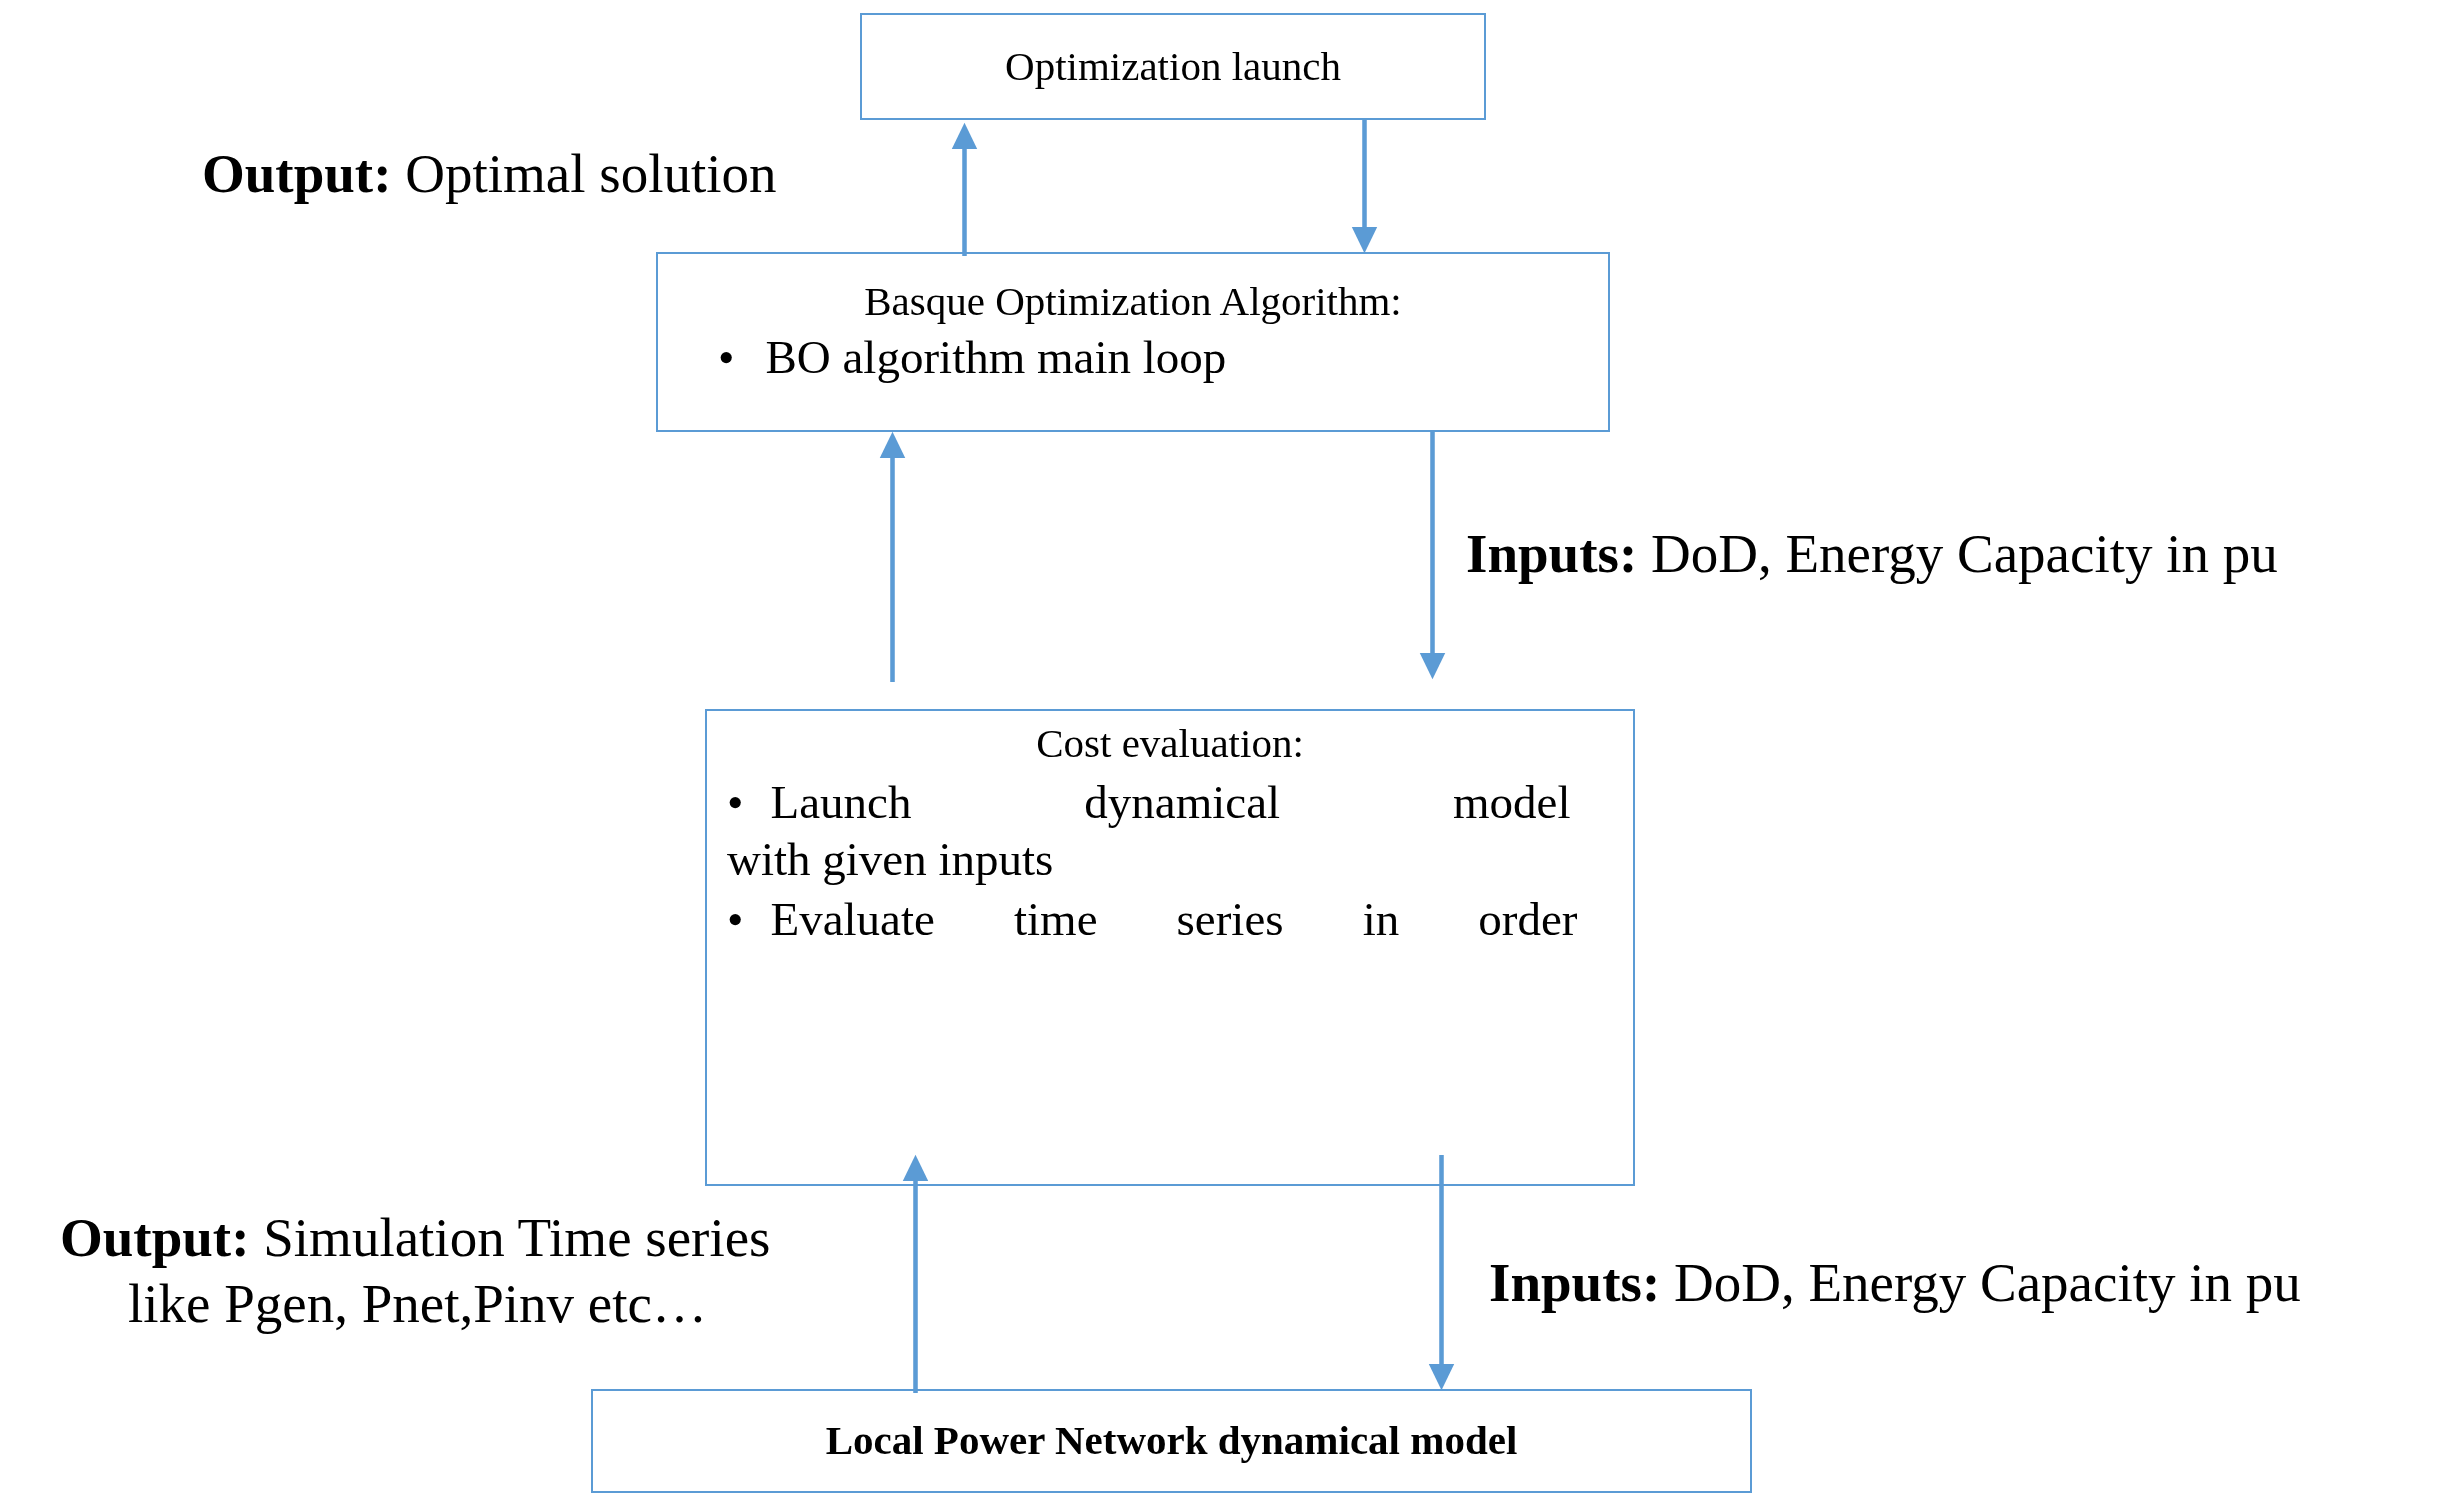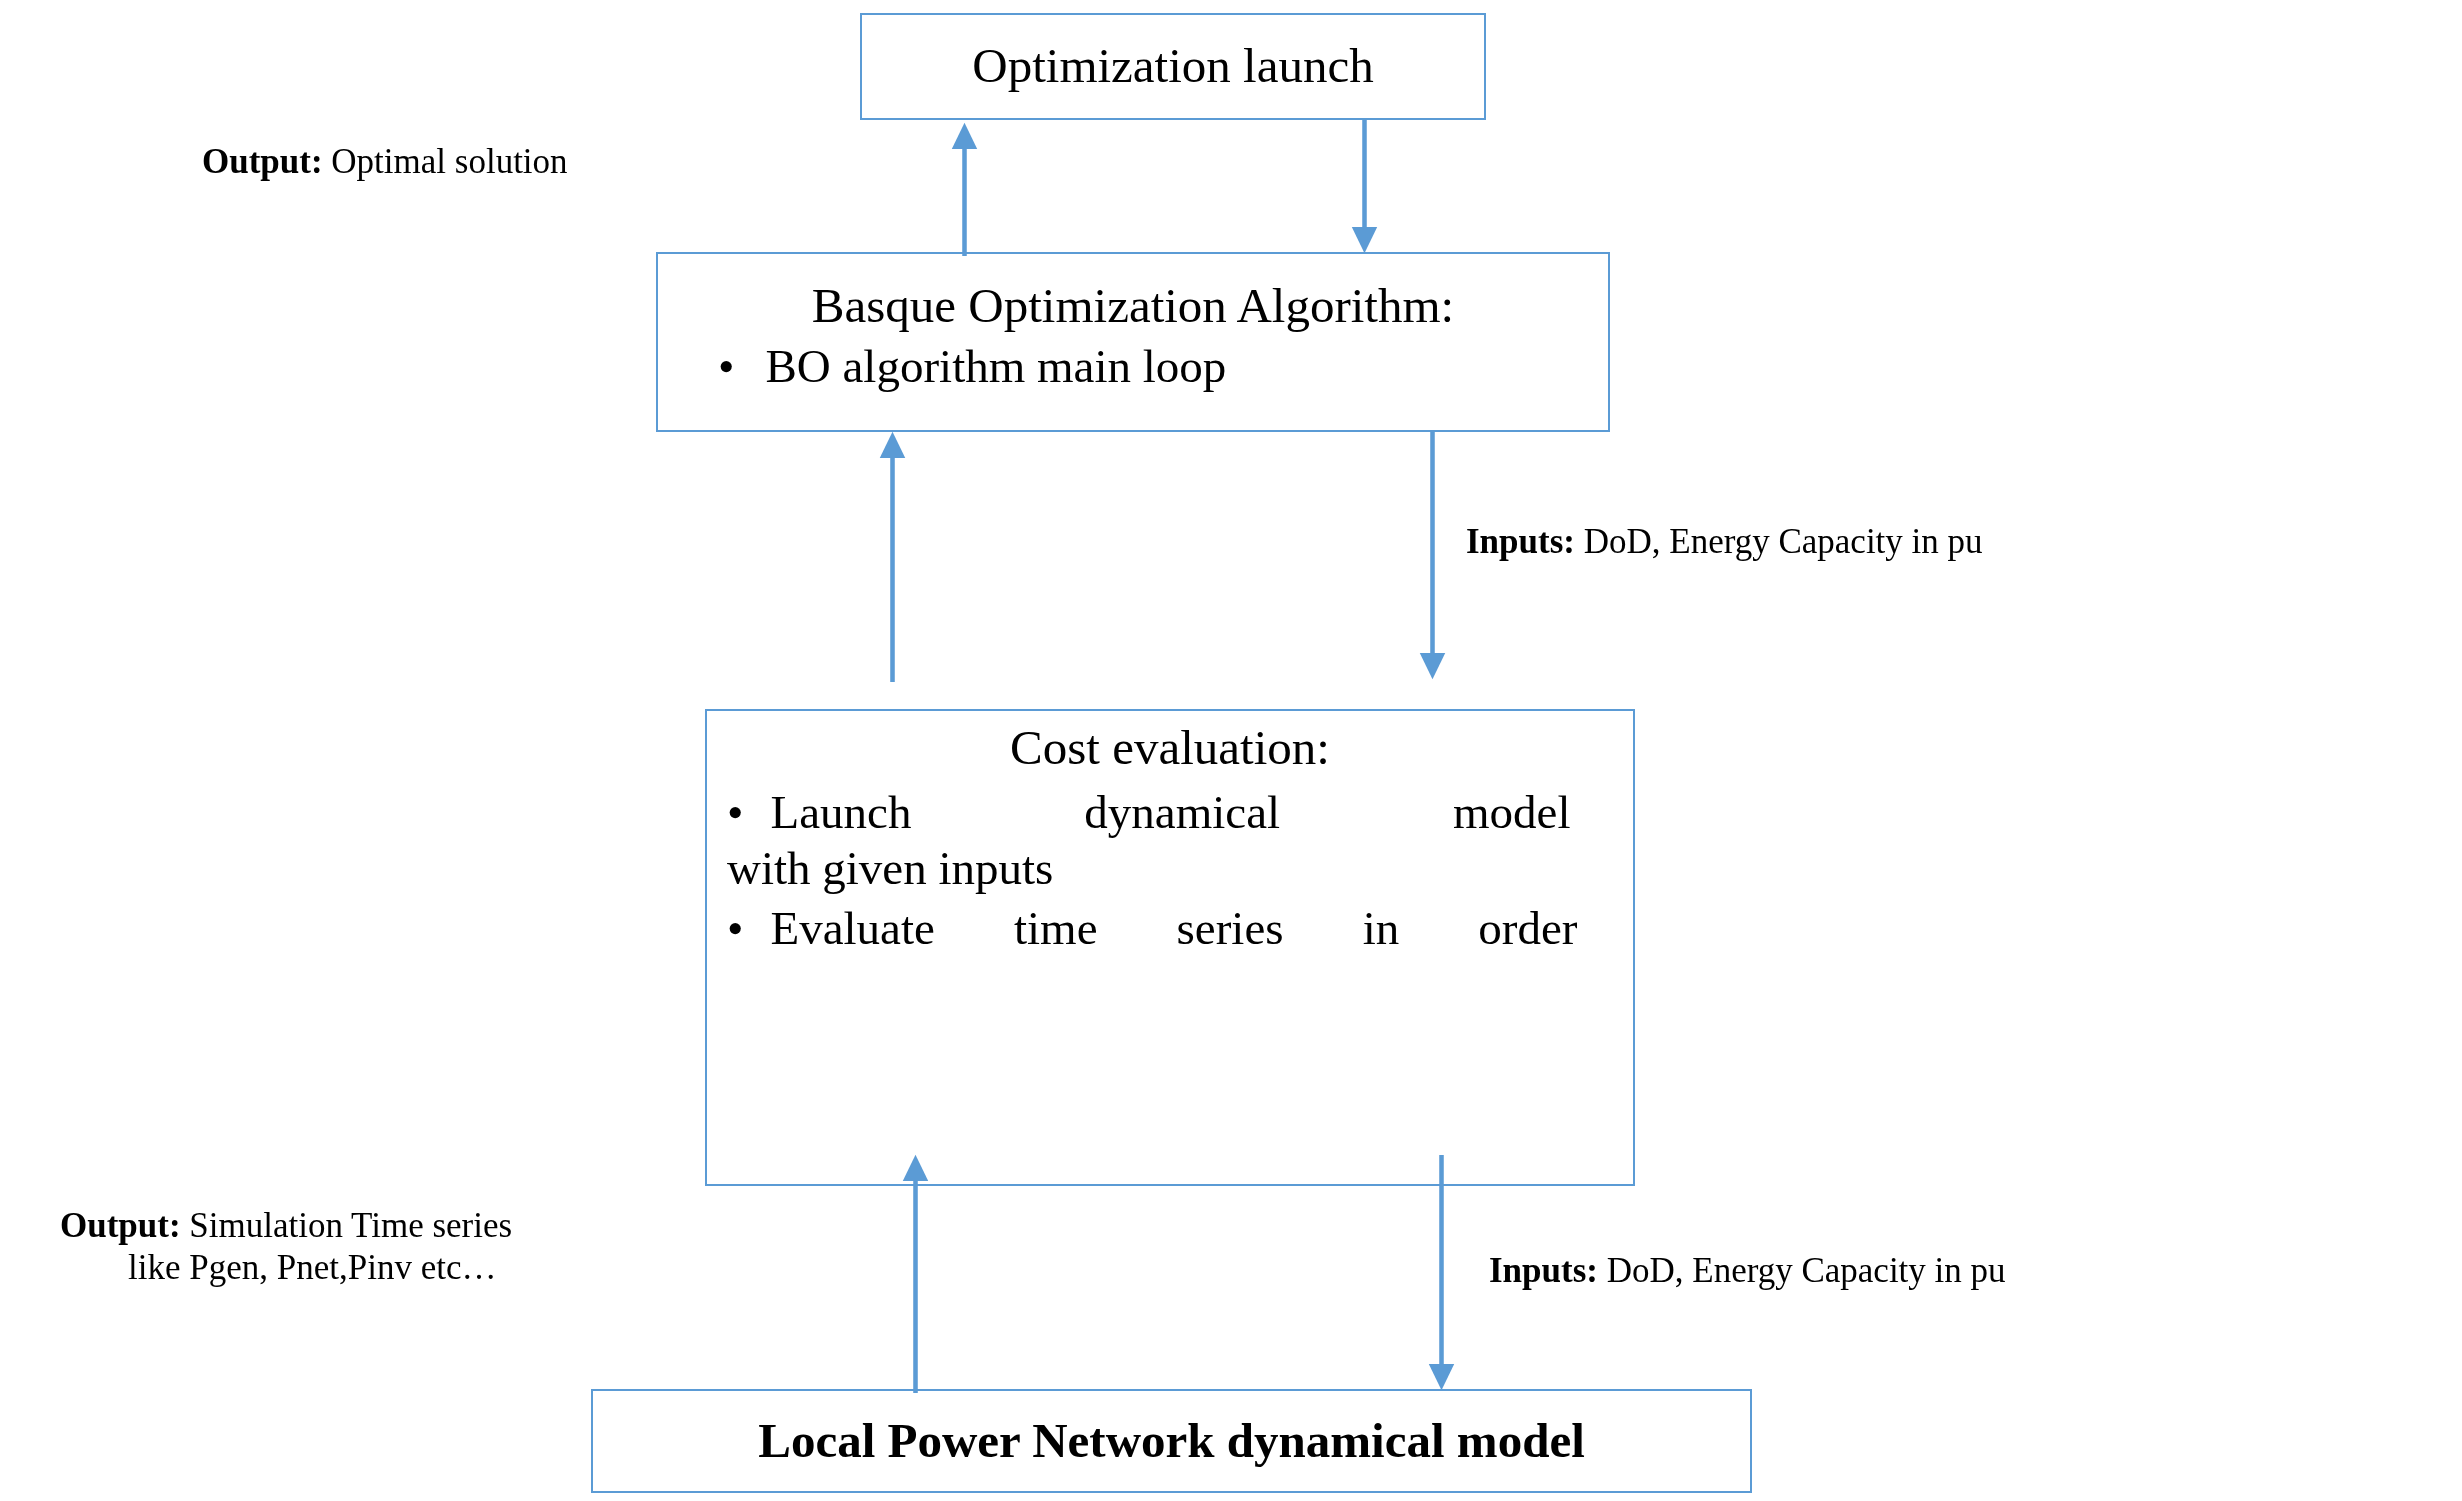--- a/index.html
+++ b/index.html
@@ -22,32 +22,32 @@
     position: absolute;
     box-sizing: border-box;
     border: 2.7px solid #5b9bd5;
     background: #ffffff;
     display: flex;
     flex-direction: column;
     justify-content: flex-start;
   }
   .box-title {
     text-align: center;
-    font-size: 49px;
+    font-size: 41px;
     line-height: 1.15;
     white-space: nowrap;
   }
   .bullet-line {
     font-size: 47px;
     line-height: 1.2;
     text-align: left;
   }
   .label {
     position: absolute;
-    font-size: 35px;
+    font-size: 55px;
     line-height: 1.2;
     white-space: nowrap;
   }
   .label b {
     font-weight: bold;
   }
   .arrow {
     position: absolute;
   }
   sub {

